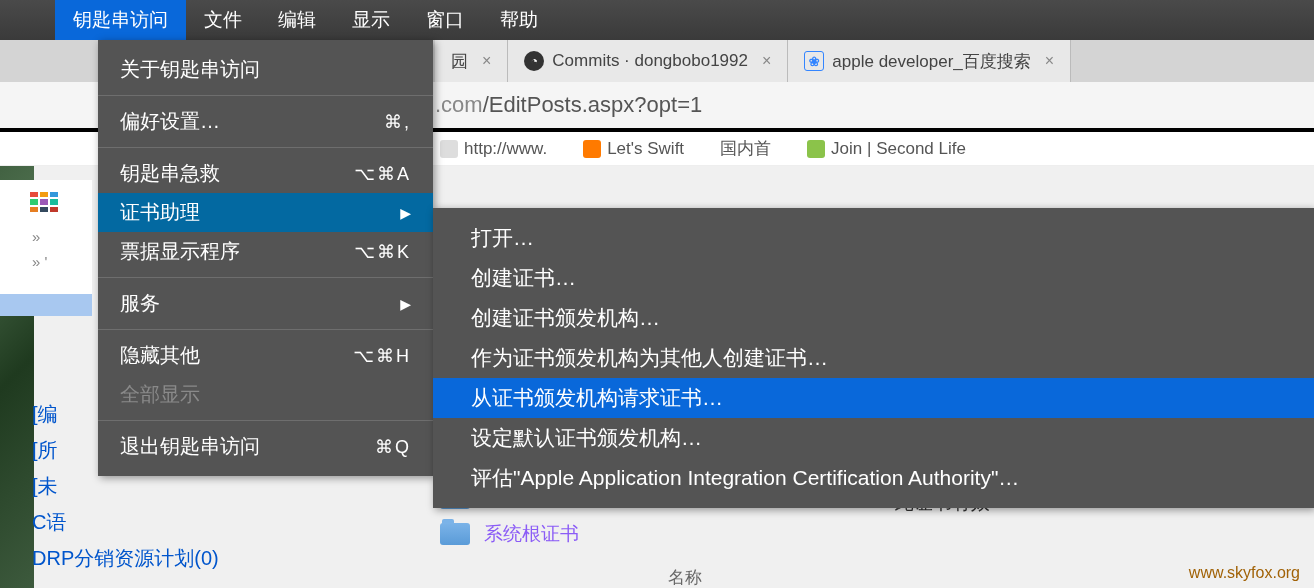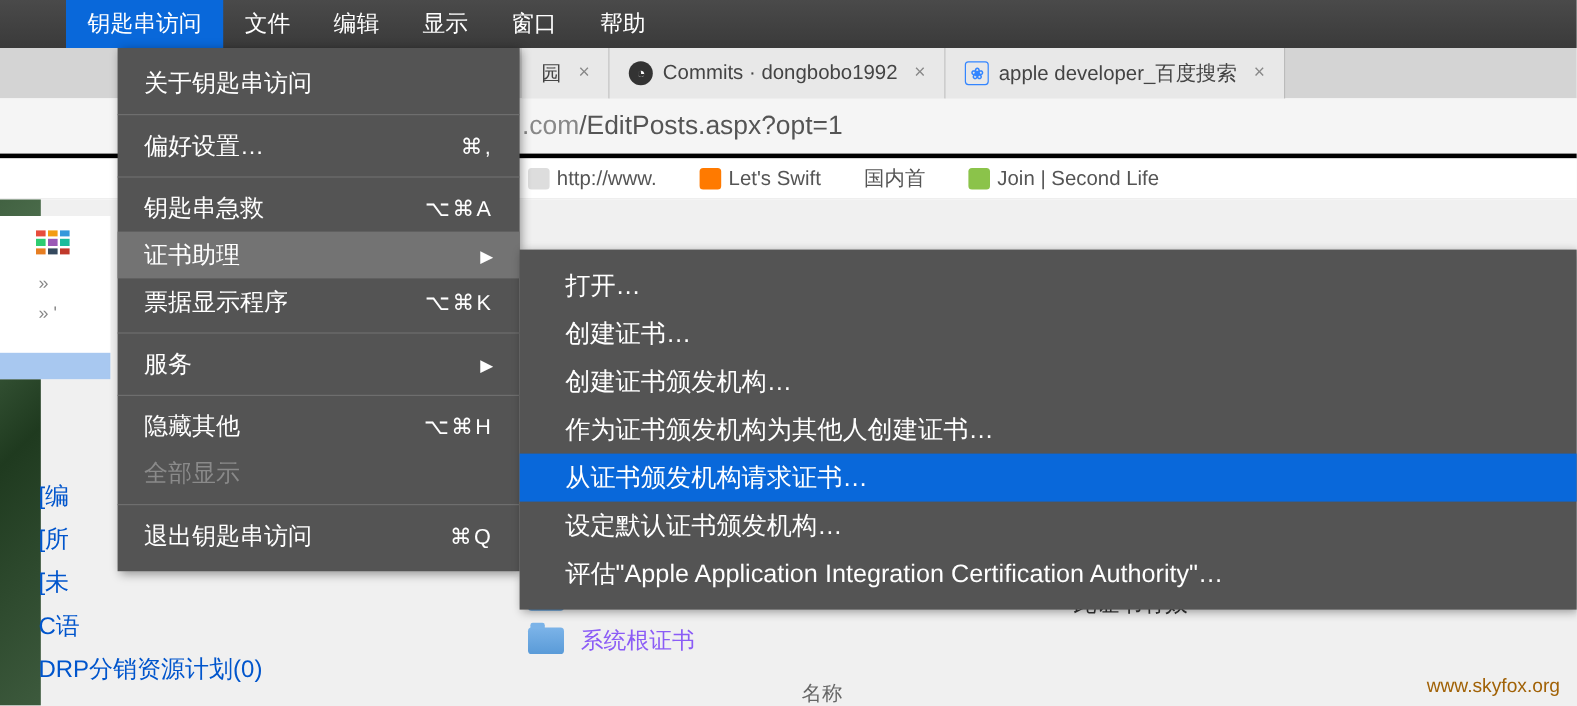--- a/index.html
+++ b/index.html
@@ -6,21 +6,21 @@
     body { width: 1314px; height: 588px; background: #f0f0f0; overflow: hidden; position: relative; }
     
     .menubar { height: 40px; background: linear-gradient(to bottom, #4a4a4a, #3a3a3a); display: flex; align-items: center; padding-left: 30px; color: #fff; font-size: 19px; }
     .apple-logo { font-size: 22px; margin-right: 25px; }
     .menubar-item { padding: 0 18px; height: 100%; display: flex; align-items: center; cursor: default; }
     .menubar-item.active { background: #0968DA; }
     
     .dropdown1 { position: absolute; top: 40px; left: 98px; width: 335px; background: #545454; color: #fff; font-size: 20px; padding: 10px 0; box-shadow: 2px 2px 8px rgba(0,0,0,0.4); z-index: 100; }
     .sep { height: 1px; background: #6e6e6e; margin: 6px 0; }
     .mi { display: flex; justify-content: space-between; align-items: center; padding: 6px 22px; cursor: default; }
-    .mi.highlighted { background: #737373; }
+    .mi.highlighted { background: #0369a1; }
     .mi.disabled { color: #8a8a8a; }
     .shortcut { font-size: 18px; letter-spacing: 2px; }
     .arrow { font-size: 14px; }
     
     .dropdown2 { position: absolute; top: 208px; left: 433px; width: 881px; background: #545454; color: #fff; font-size: 21px; padding: 10px 0; box-shadow: 2px 2px 8px rgba(0,0,0,0.4); z-index: 101; }
     .mi2 { padding: 6px 38px; cursor: default; }
     .mi2.highlighted { background: #0968DA; }
     
     .browser { position: absolute; top: 40px; left: 0; right: 0; background: #fff; z-index: 5; }
     .tabs { display: flex; background: #d4d4d4; height: 42px; align-items: center; padding-left: 435px; font-size: 17px; color: #444; }

